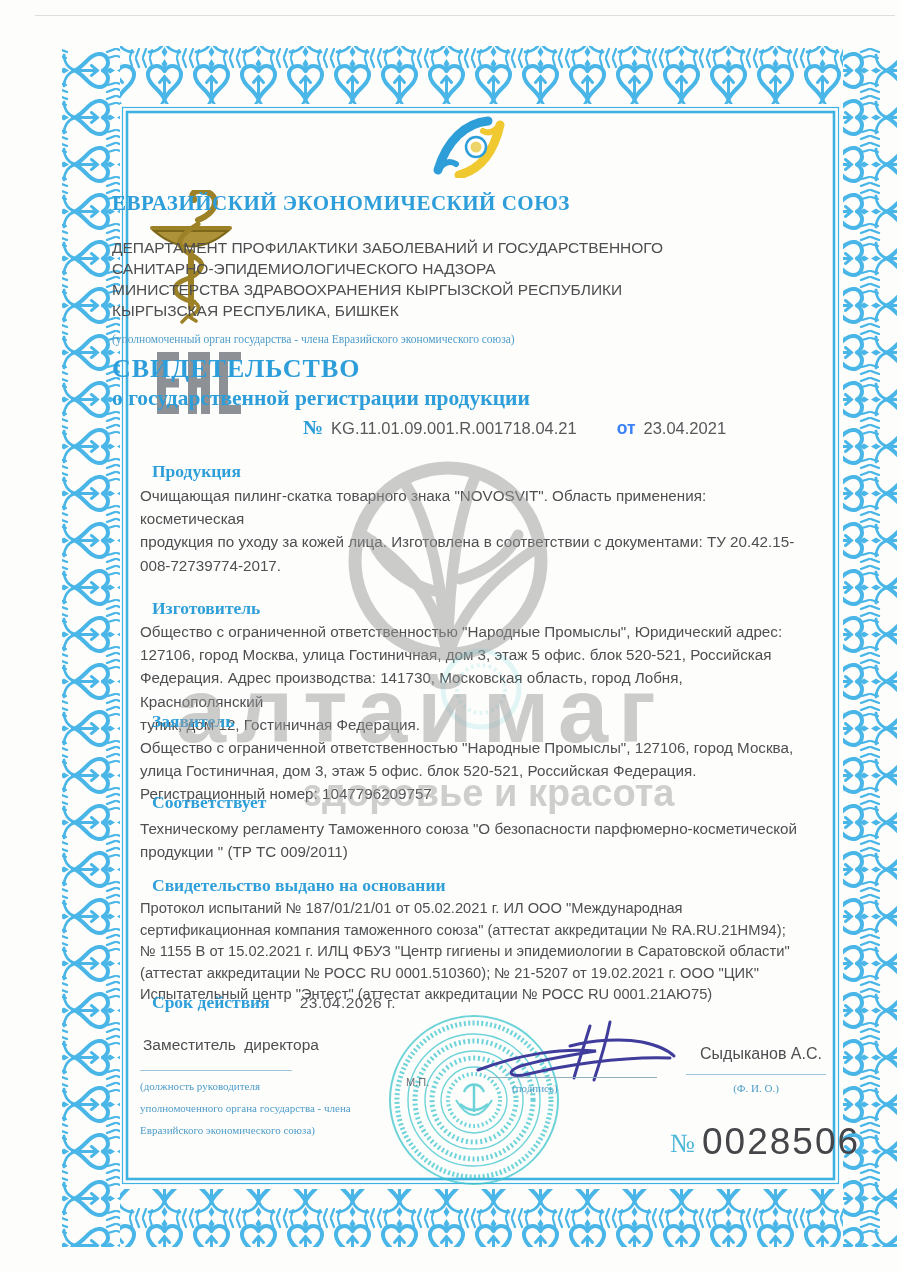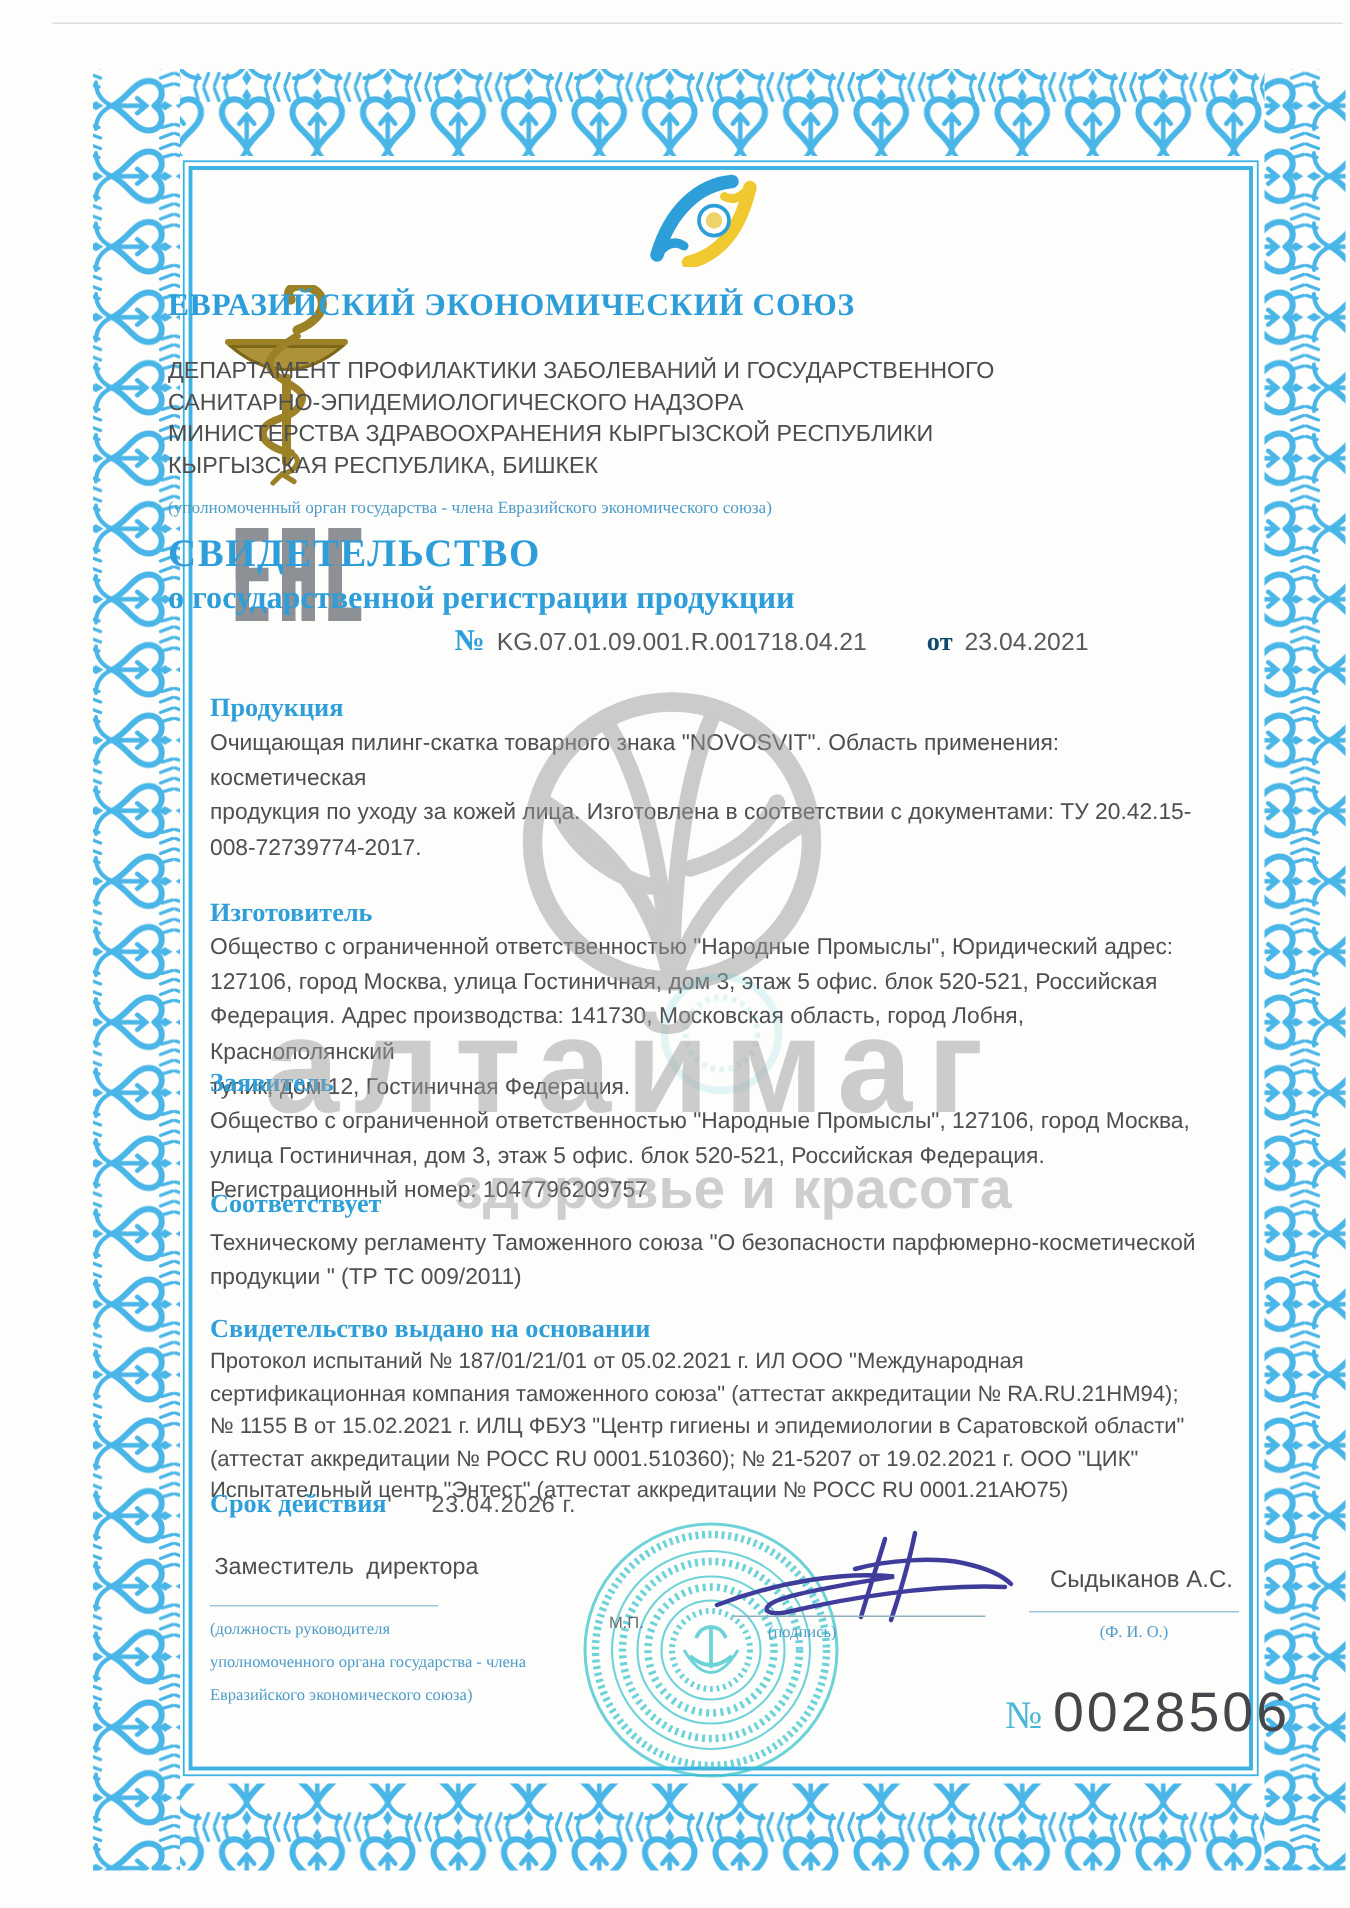--- a/index.html
+++ b/index.html
@@ -15,24 +15,24 @@
   .dept{left:112px;top:237px;width:650px;font-size:15.5px;line-height:21px;color:#4d4e50;}
   .auth-note{left:112px;top:333px;width:650px;font-family:"Liberation Serif",serif;
     font-size:11.5px;color:#4e9cc8;}
   .title1{left:112px;top:354px;width:650px;font-family:"Liberation Serif",serif;
     font-weight:bold;font-size:26px;color:#2d9ed9;letter-spacing:1px;}
   .title2{left:112px;top:386px;width:650px;font-family:"Liberation Serif",serif;
     font-weight:bold;font-size:21.5px;color:#2d9ed9;}
   .numline{left:303px;top:416px;white-space:nowrap;}
   .numline .no{font-family:"Liberation Serif",serif;font-weight:bold;font-size:20px;color:#2d9ed9;}
   .numline .val{font-size:16.5px;color:#57585a;margin-left:8px;}
-  .numline .ot{font-family:Liberation Serif, serif;font-weight:bold;font-size:17.5px;color:#0c4a6e;margin-left:40px;}
+  .numline .ot{font-family:Liberation Sans, sans-serif;font-weight:bold;font-size:17.5px;color:#3b82f6;margin-left:40px;}
   .numline .date{font-size:16.5px;color:#57585a;margin-left:8px;}
 
-  .sec-h{left:140px;width:658px;font-family:"Liberation Serif",serif;font-weight:bold;
+  .sec-h{left:152px;width:658px;font-family:"Liberation Serif",serif;font-weight:bold;
     font-size:17.5px;color:#2f9fd9;}
   .sec-b{left:140px;width:668px;font-size:15.2px;line-height:23.2px;color:#4e4f51;}
   .sec-b.tight{font-size:14.7px;line-height:21.6px;}
 
   .h-product{top:461px;} .b-product{top:484px;}
   .h-manu{top:598px;}    .b-manu{top:620px;}
   .h-appl{top:711px;}    .b-appl{top:736px;}
   .h-conf{top:792px;}    .b-conf{top:817px;}
   .h-basis{top:875px;}   .b-basis{top:898px;}
   .h-valid{top:992px;}
@@ -141,21 +141,21 @@
       <rect x="62" y="0" width="9" height="62"></rect>
       <rect x="62" y="0" width="22" height="9"></rect>
       <rect x="62" y="53" width="22" height="9"></rect>
     </g>
   </svg>
 
   <div class="abs title1 center">СВИДЕТЕЛЬСТВО</div>
   <div class="abs title2 center">о государственной регистрации продукции</div>
 
   <div class="abs numline">
-    <span class="no">№</span><span class="val">KG.07.01.09.001.R.001718.04.21</span><span class="ot">от</span><span class="date">23.04.2021</span>
+    <span class="no">№</span><span class="val">KG.11.01.09.001.R.001718.04.21</span><span class="ot">от</span><span class="date">23.04.2021</span>
   </div>
 
   <div class="abs sec-h h-product">Продукция</div>
   <div class="abs sec-b b-product">
     <div>Очищающая пилинг-скатка товарного знака "NOVOSVIT". Область применения: косметическая</div>
     <div>продукция по уходу за кожей лица. Изготовлена в соответствии с документами: ТУ 20.42.15-</div>
     <div>008-72739774-2017.</div>
   </div>
 
   <div class="abs sec-h h-manu">Изготовитель</div>

